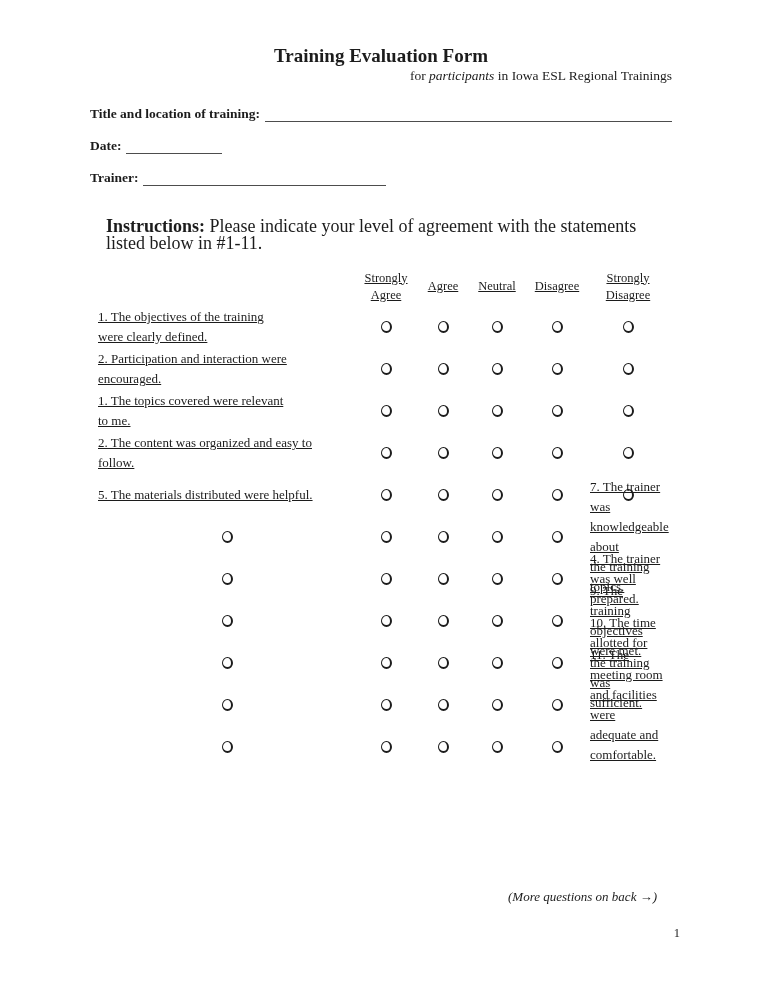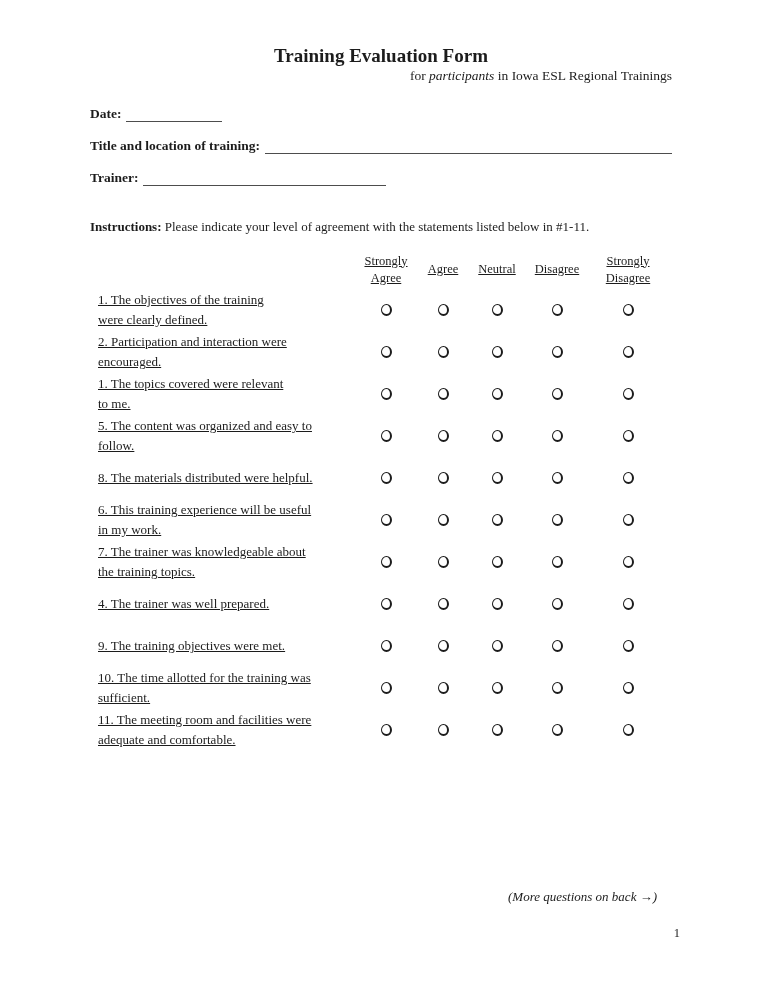--- a/index.html
+++ b/index.html
@@ -46,22 +46,22 @@
     border-bottom:1.5px solid #4d4d4d;
     height:14px;
     margin-left:5px;
     display:inline-block;
   }
   .line-date { width:96px; }
   .line-training { flex:1; }
   .line-trainer { width:243px; }
 
   .instructions {
-    margin:32px 0 0 0;
-    font-size:13px;
+    margin:32px 0 0 16px;
+    font-size:18px;
     line-height:17px;
   }
   .instructions b { font-weight:bold; }
 
   .eval-table {
     margin-left:8px;
     margin-top:15px;
     display:grid;
     grid-template-columns:258px 60px 54px 54px 66px 76px;
     text-decoration:underline;
@@ -120,26 +120,26 @@
 <body>
 
 <div class="page">
 
   <h1 class="doc-title">Training Evaluation Form</h1>
 
   <p class="doc-subtitle"><span>for </span><em>participants</em><span> in Iowa ESL Regional Trainings</span></p>
 
   <div class="fields">
     <div class="field-row">
+      <span class="field-label">Title and location of training:</span>
+      <span class="fill-line line-training"></span>
+    </div>
+    <div class="field-row">
       <span class="field-label">Date:</span>
       <span class="fill-line line-date"></span>
-    </div>
-    <div class="field-row">
-      <span class="field-label">Title and location of training:</span>
-      <span class="fill-line line-training"></span>
     </div>
     <div class="field-row">
       <span class="field-label">Trainer:</span>
       <span class="fill-line line-trainer"></span>
     </div>
   </div>
 
   <p class="instructions"><b>Instructions:</b><span> Please indicate your level of agreement with the statements listed below in #1-11.</span></p>
 
   <div class="eval-table">
@@ -195,55 +195,53 @@
       </div>
       <div class="radio-cell">
         <span class="radio"></span>
       </div>
       <div class="radio-cell">
         <span class="radio"></span>
       </div>
       <div class="radio-cell">
         <span class="radio"></span>
       </div>
-      <div class="statement-cell">5. The content was organized and easy to
+      <div class="statement-cell">2. The content was organized and easy to
 follow.</div>
       <div class="radio-cell">
         <span class="radio"></span>
       </div>
       <div class="radio-cell">
         <span class="radio"></span>
       </div>
       <div class="radio-cell">
         <span class="radio"></span>
       </div>
       <div class="radio-cell">
         <span class="radio"></span>
       </div>
       <div class="radio-cell">
         <span class="radio"></span>
       </div>
-      <div class="statement-cell">8. The materials distributed were helpful.</div>
-      <div class="radio-cell">
-        <span class="radio"></span>
-      </div>
-      <div class="radio-cell">
-        <span class="radio"></span>
-      </div>
-      <div class="radio-cell">
-        <span class="radio"></span>
-      </div>
-      <div class="radio-cell">
-        <span class="radio"></span>
-      </div>
-      <div class="radio-cell">
-        <span class="radio"></span>
-      </div>
-      <div class="statement-cell">6. This training experience will be useful
-in my work.</div>
+      <div class="statement-cell">5. The materials distributed were helpful.</div>
+      <div class="radio-cell">
+        <span class="radio"></span>
+      </div>
+      <div class="radio-cell">
+        <span class="radio"></span>
+      </div>
+      <div class="radio-cell">
+        <span class="radio"></span>
+      </div>
+      <div class="radio-cell">
+        <span class="radio"></span>
+      </div>
+      <div class="radio-cell">
+        <span class="radio"></span>
+      </div>
       <div class="radio-cell">
         <span class="radio"></span>
       </div>
       <div class="radio-cell">
         <span class="radio"></span>
       </div>
       <div class="radio-cell">
         <span class="radio"></span>
       </div>
       <div class="radio-cell">

